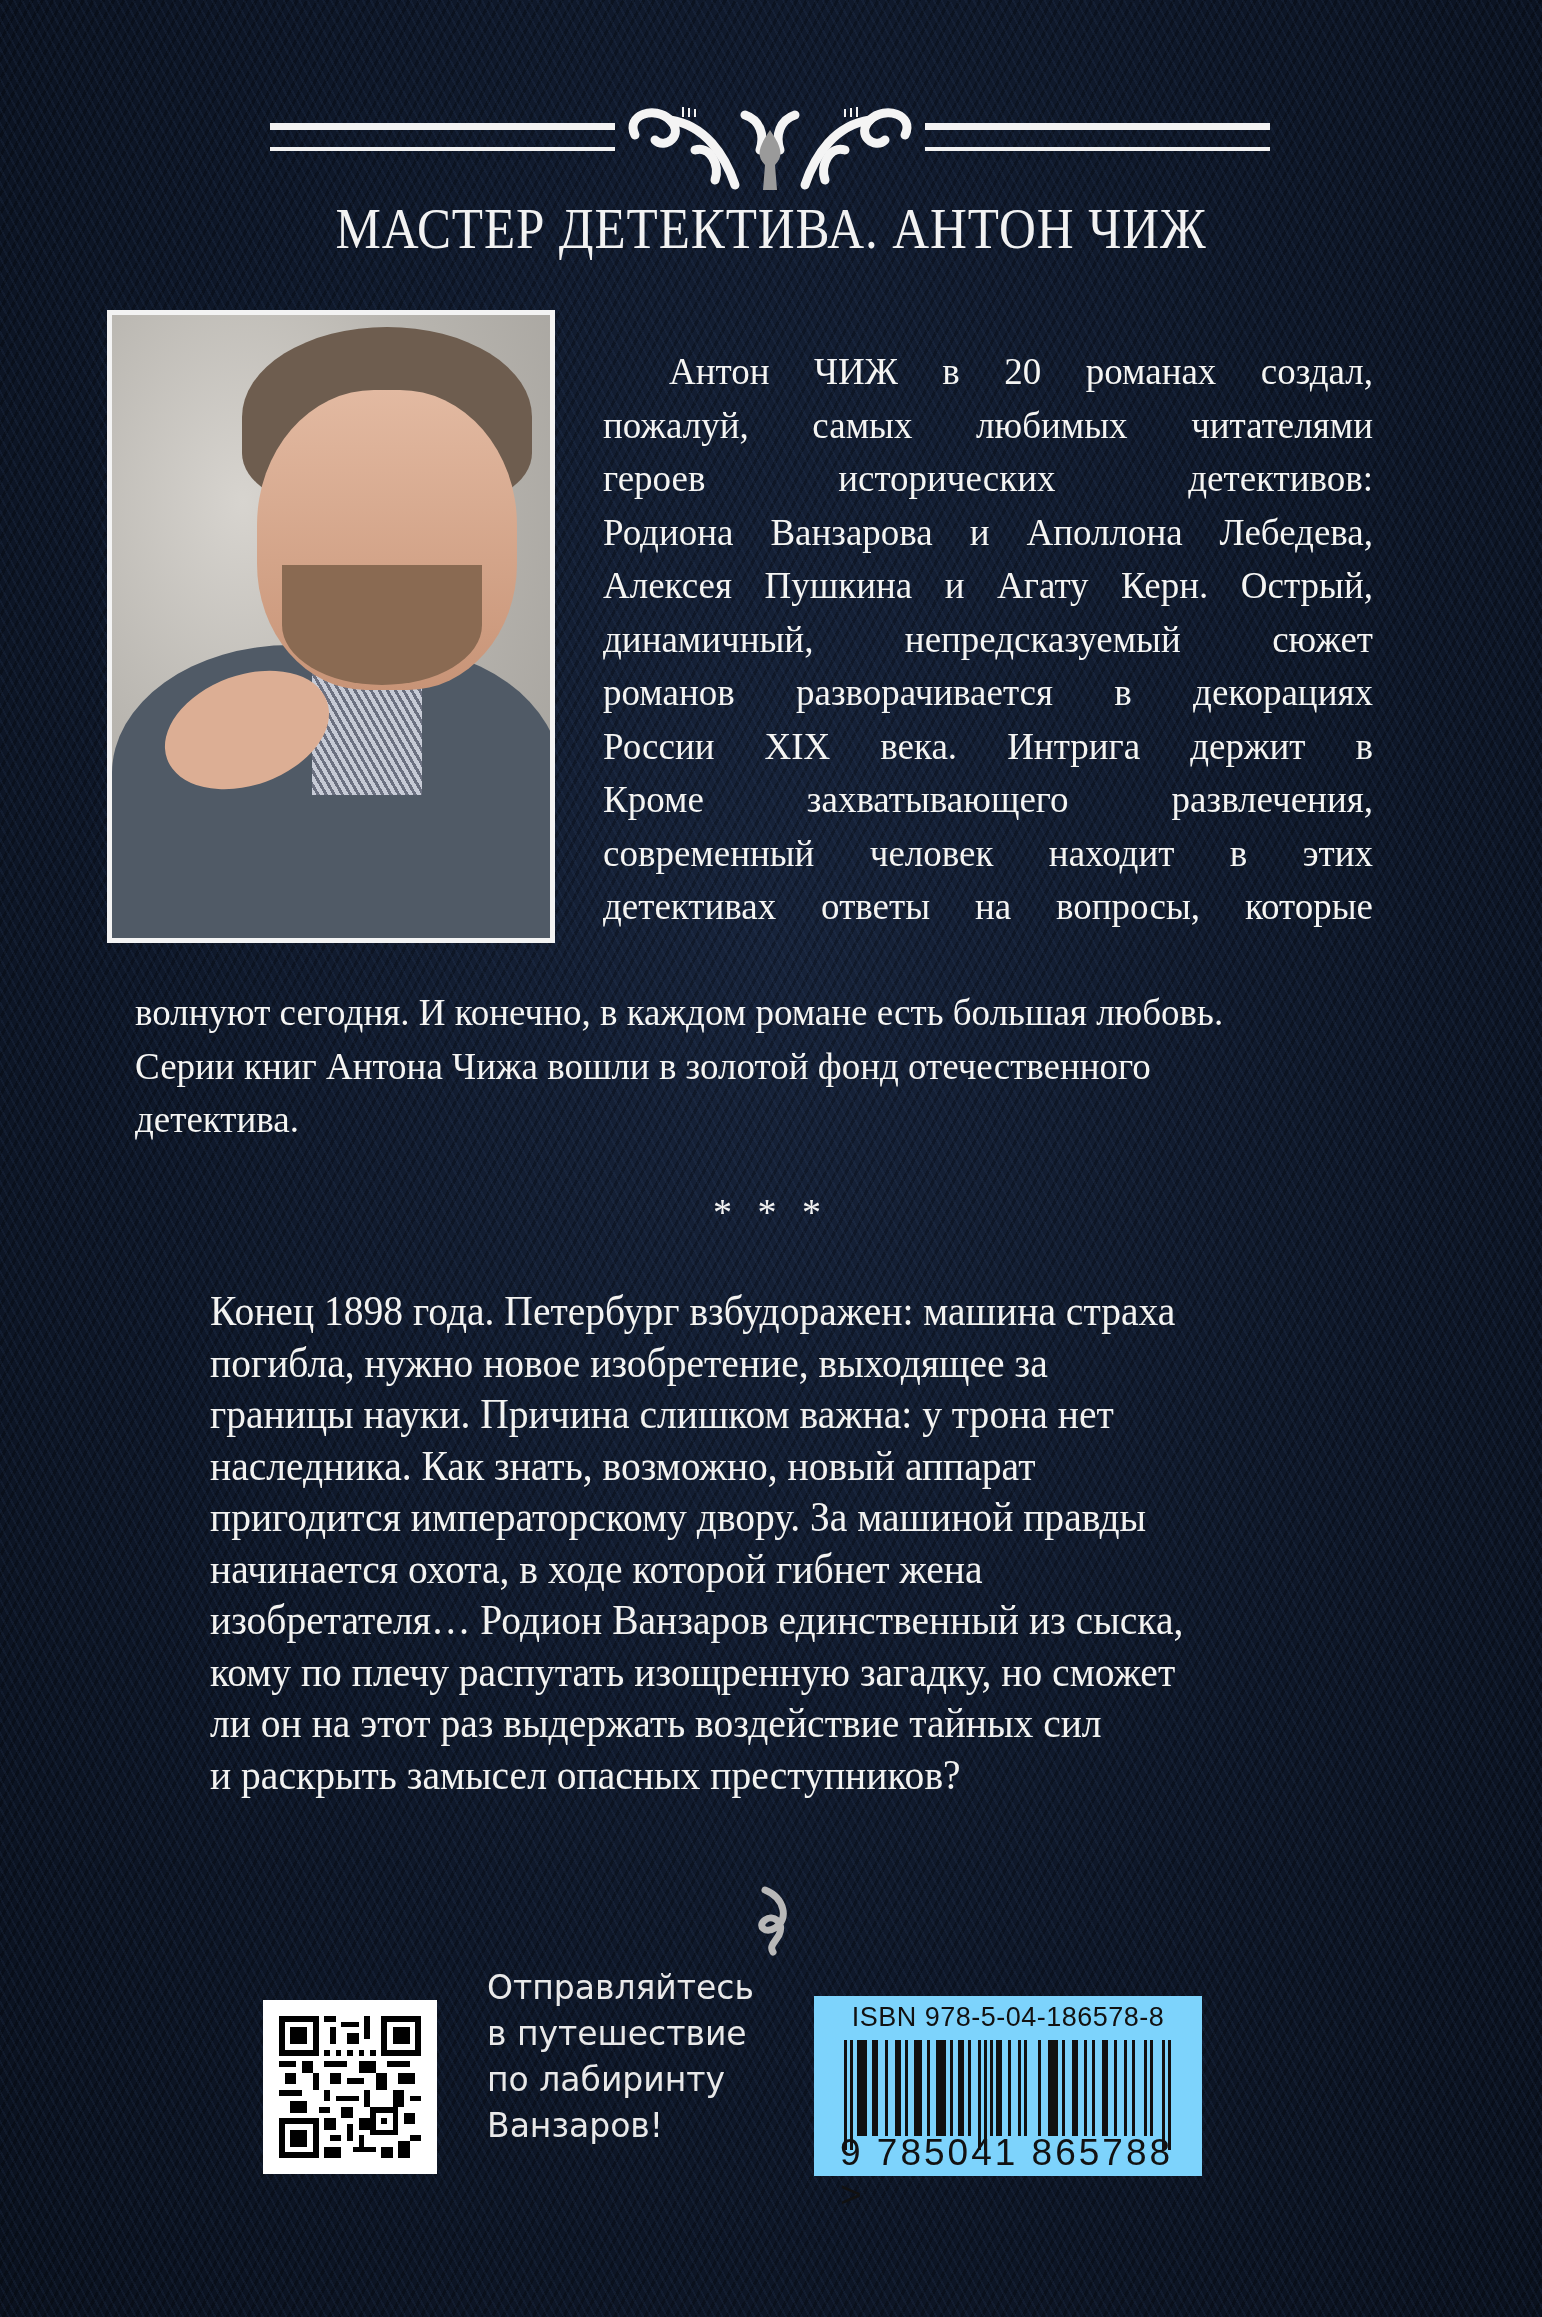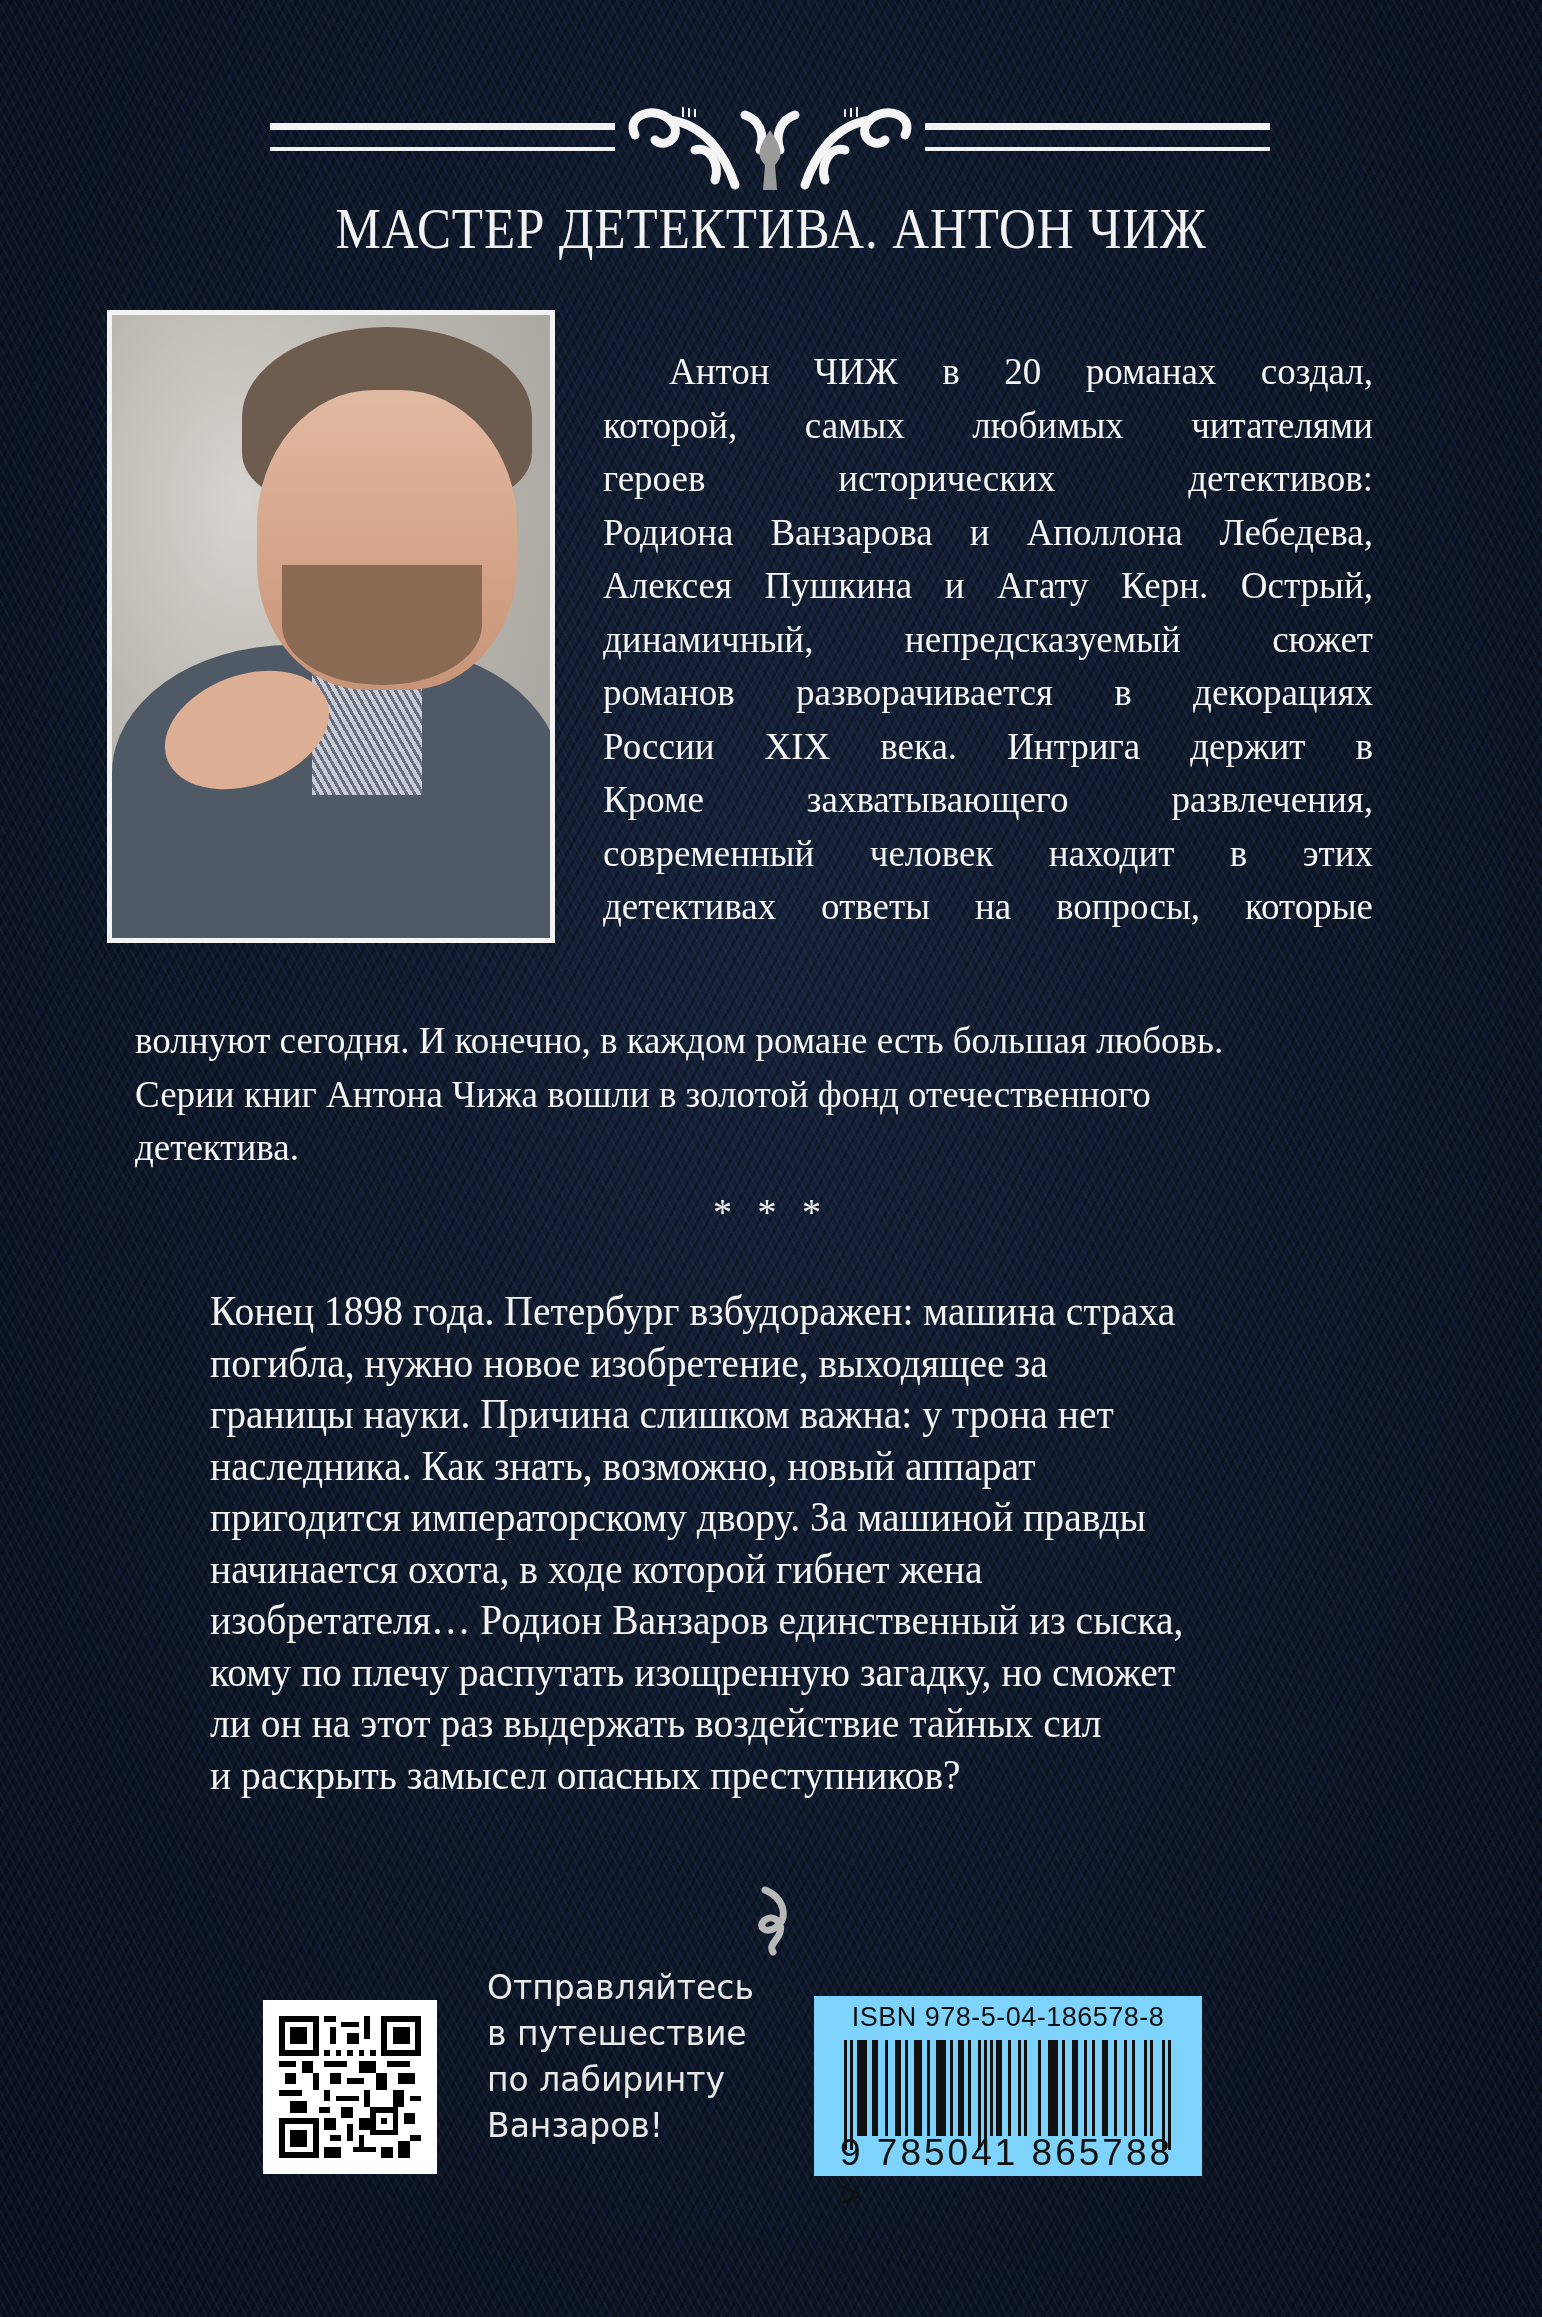--- a/index.html
+++ b/index.html
@@ -46,21 +46,21 @@
 
   
   .bio {
     position: absolute; font-size: 37px; line-height: 53.5px;
     color: #f5f5f3;
   }
   .bio .line { display: block; white-space: nowrap; }
   .bio-right { left: 603px; top: 345px; width: 770px; text-align: justify; }
   .bio-right .line { text-align: justify; text-align-last: justify; }
   .bio-right .line.indent { padding-left: 66px; }
-  .bio-full { left: 135px; top: 1014px; width: 1240px; }
+  .bio-full { left: 135px; top: 986px; width: 1240px; }
 
   .asterisks {
     position: absolute; left: 0; width: 1542px; top: 1190px;
     text-align: center; font-size: 38px; letter-spacing: 8px; color: #f2f2f2;
   }
 
   .annotation {
     position: absolute; left: 160px; width: 1250px; top: 1285px;
     text-align: left; font-size: 43px; line-height: 51.5px; color: #f3f3f1;
   }
@@ -131,21 +131,21 @@
     <div class="collar"></div>
     <div class="hair"></div>
     <div class="face"></div>
     <div class="beard"></div>
     <div class="hand"></div>
   </div>
 </div>
 
 <div class="bio bio-right">
   <span class="line indent">Антон ЧИЖ в 20 романах создал,</span>
-  <span class="line">которой, самых любимых читателями</span>
+  <span class="line">пожалуй, самых любимых читателями</span>
   <span class="line">героев исторических детективов:</span>
   <span class="line">Родиона Ванзарова и Аполлона Лебедева,</span>
   <span class="line">Алексея Пушкина и Агату Керн. Острый,</span>
   <span class="line">динамичный, непредсказуемый сюжет</span>
   <span class="line">романов разворачивается в декорациях</span>
   <span class="line">России XIX века. Интрига держит в</span>
   <span class="line">Кроме захватывающего развлечения,</span>
   <span class="line">современный человек находит в этих</span>
   <span class="line">детективах ответы на вопросы, которые</span>
 </div>

